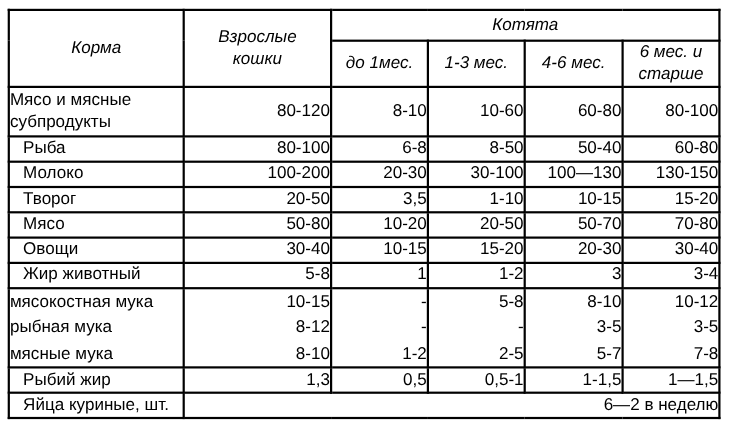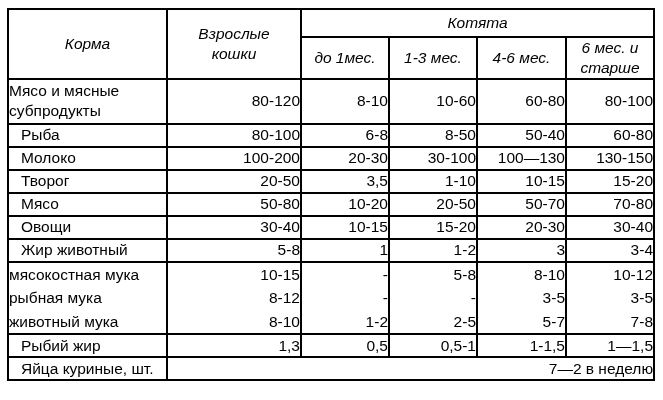--- a/index.html
+++ b/index.html
@@ -148,21 +148,21 @@
         <td class="val">1</td>
         <td class="val">1-2</td>
         <td class="val">3</td>
         <td class="val">3-4</td>
       </tr>
 
       <tr class="l3">
         <td class="name">
           <div>мясокостная мука</div>
           <div>рыбная мука</div>
-          <div>животный мука</div>
+          <div>мясные мука</div>
         </td>
         <td class="val">
           <div>10-15</div>
           <div>8-12</div>
           <div>8-10</div>
         </td>
         <td class="val">
           <div>-</div>
           <div>-</div>
           <div>1-2</div>
@@ -188,17 +188,17 @@
         <td class="name">Рыбий жир</td>
         <td class="val">1,3</td>
         <td class="val">0,5</td>
         <td class="val">0,5-1</td>
         <td class="val">1-1,5</td>
         <td class="val">1—1,5</td>
       </tr>
 
       <tr class="r">
         <td class="name">Яйца куриные, шт.</td>
-        <td class="val" colspan="5">7—2 в неделю</td>
+        <td class="val" colspan="5">6—2 в неделю</td>
       </tr>
     </tbody>
   </table>
 </div>
 
 </body></html>

